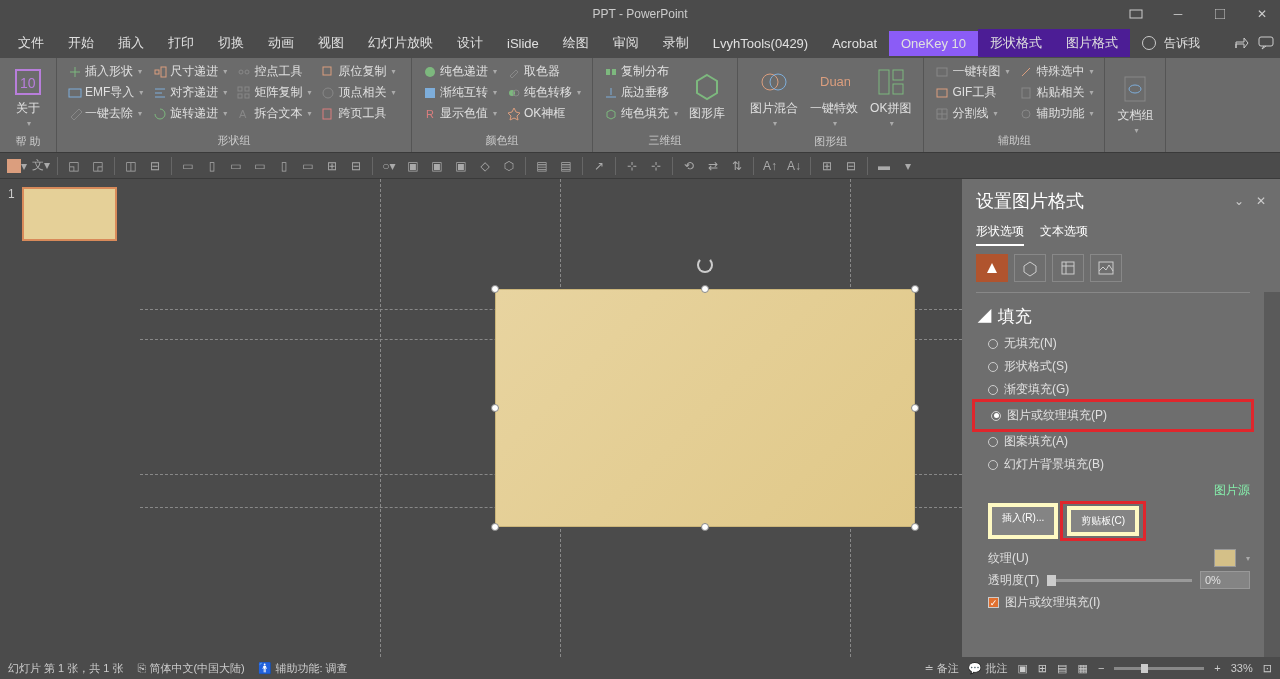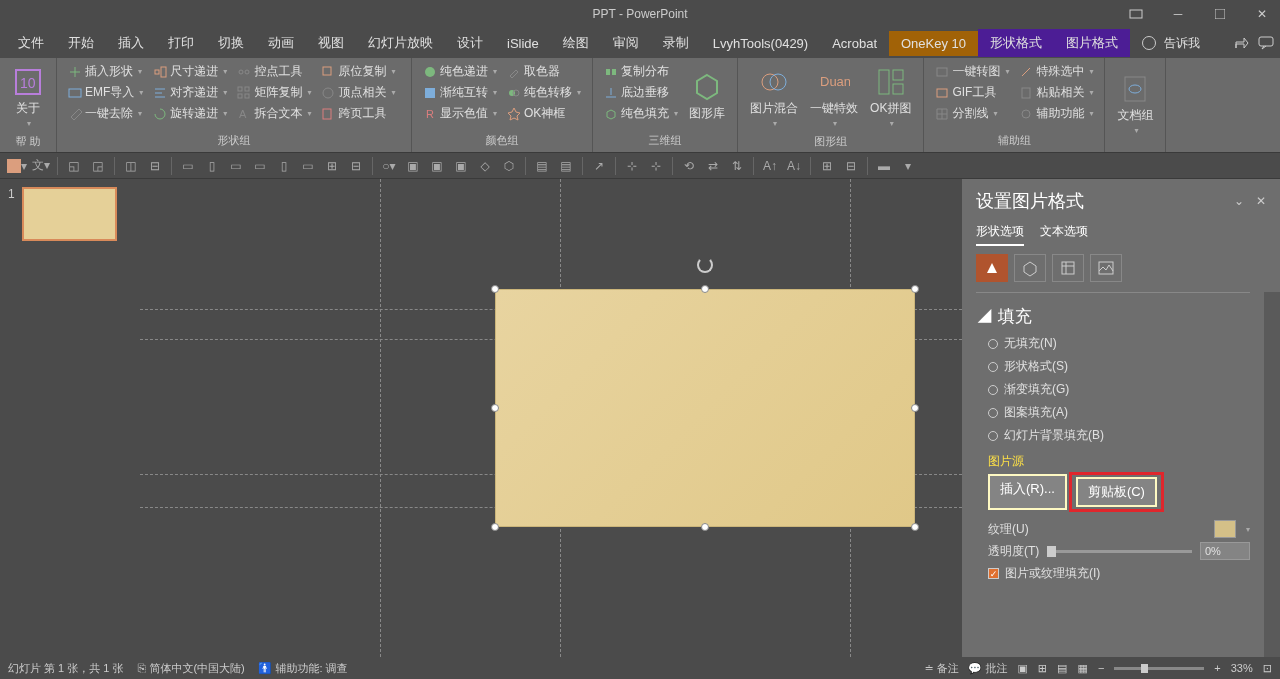--- a/index.html
+++ b/index.html
@@ -5,21 +5,21 @@
 * { margin: 0; padding: 0; box-sizing: border-box; font-family: "Microsoft YaHei", sans-serif; }
 body { background: #4b4b4b; color: #e0e0e0; width: 1280px; height: 679px; overflow: hidden; font-size: 12px; }
 
 .titlebar { height: 28px; background: #4b4b4b; display: flex; align-items: center; justify-content: space-between; padding: 0 6px; }
 .titlebar-center { position: absolute; left: 50%; transform: translateX(-50%); color: #ccc; font-size: 12px; }
 .titlebar-right { display: flex; gap: 18px; }
 .win-btn { width: 24px; height: 20px; display: flex; align-items: center; justify-content: center; color: #ccc; cursor: pointer; }
 
 .menubar { height: 30px; background: #4b4b4b; display: flex; align-items: center; padding: 0 6px; }
 .menu-tab { padding: 5px 12px; color: #e0e0e0; cursor: pointer; font-size: 13px; }
-.menu-tab.active { background: #a16207; }
+.menu-tab.active { background: #8b5cf6; }
 .menu-tab.context { background: #4c1d95; }
 .menubar-right { margin-left: auto; display: flex; align-items: center; gap: 8px; }
 .bulb { width: 14px; height: 14px; border: 1px solid #ccc; border-radius: 50%; }
 
 .ribbon { height: 95px; background: #6b6b6b; display: flex; border-bottom: 1px solid #3a3a3a; }
 .ribbon-group { border-right: 1px solid #555; padding: 4px 8px; display: flex; flex-direction: column; }
 .ribbon-group-content { flex: 1; display: flex; gap: 4px; }
 .ribbon-group-label { text-align: center; font-size: 11px; color: #ccc; padding-top: 2px; }
 .ribbon-col { display: flex; flex-direction: column; gap: 2px; }
 .ribbon-btn { display: flex; align-items: center; gap: 3px; font-size: 12px; padding: 1px 3px; white-space: nowrap; color: #e0e0e0; }
@@ -55,23 +55,23 @@
 .p-icon { width: 32px; height: 28px; border: 1px solid #888; display: flex; align-items: center; justify-content: center; }
 .p-icon.active { background: #b0542e; border-color: #b0542e; }
 .panel-body { flex: 1; padding: 0 14px; overflow-y: auto; }
 .panel-section { border-top: 1px solid #888; padding: 8px 0; }
 .section-title { color: #fff; font-size: 17px; padding: 4px 0; }
 .radio-row { display: flex; align-items: center; gap: 6px; padding: 3px 0 3px 12px; font-size: 12px; }
 .radio { width: 10px; height: 10px; border: 1px solid #ccc; border-radius: 50%; display: flex; align-items: center; justify-content: center; }
 .radio.checked::after { content: ''; width: 5px; height: 5px; background: #fff; border-radius: 50%; }
 .checkbox { width: 11px; height: 11px; border: 1px solid #ccc; display: flex; align-items: center; justify-content: center; font-size:9px; }
 .highlighted { border: 3px solid #e0262c; padding: 2px 4px; margin: -2px -4px; }
-.panel-label { font-size: 12px; color: #fde047; padding: 6px 0 4px 12px; }
+.panel-label { font-size: 12px; color: #86efac; padding: 6px 0 4px 12px; text-align: right; }
 .panel-btns { display: flex; gap: 6px; padding: 0 0 8px 12px; }
-.p-btn { background: #848484; border: 2px solid #fef9c3; padding: 4px 10px; font-size: 13px; color: #fff; }
+.p-btn { background: #848484; border: 4px solid #fef9c3; padding: 4px 10px; font-size: 10px; color: #fff; }
 .slider-row { display: flex; align-items: center; gap: 8px; padding: 2px 0 2px 12px; font-size: 12px; }
 .slider-track { flex: 1; height: 3px; background: #999; position: relative; }
 .slider-thumb { position: absolute; left: 0; top: -4px; width: 9px; height: 11px; background: #ccc; }
 .spin { width: 50px; height: 18px; background: #848484; border: 1px solid #999; font-size: 11px; padding: 0 4px; display:flex; align-items:center; }
 .tex-swatch { width: 22px; height: 18px; background: #d4c088; border: 1px solid #999; margin-left:auto; }
 .scrollbar { width: 16px; background: #5a5a5a; }
 
 .statusbar { height: 22px; background: #4b4b4b; display: flex; align-items: center; padding: 0 8px; font-size: 11px; color: #ccc; gap: 14px; }
 .status-right { margin-left: auto; display: flex; align-items: center; gap: 10px; }
 .zoom-slider { width: 90px; height: 3px; background: #888; position: relative; }
@@ -558,20 +558,26 @@
               <span>无填充(N)</span>
             </div>
         <div class="radio-row">
               <div class="radio"></div>
               <span>形状格式(S)</span>
             </div>
         <div class="radio-row">
               <div class="radio"></div>
               <span>渐变填充(G)</span>
             </div>
+        <div class="highlighted">
+          <div class="radio-row">
+                <div class="radio checked"></div>
+                <span>图片或纹理填充(P)</span>
+              </div>
+        </div>
         <div class="radio-row">
               <div class="radio"></div>
               <span>图案填充(A)</span>
             </div>
         <div class="radio-row">
               <div class="radio"></div>
               <span>幻灯片背景填充(B)</span>
             </div>
 
         <div class="panel-label">图片源</div>

